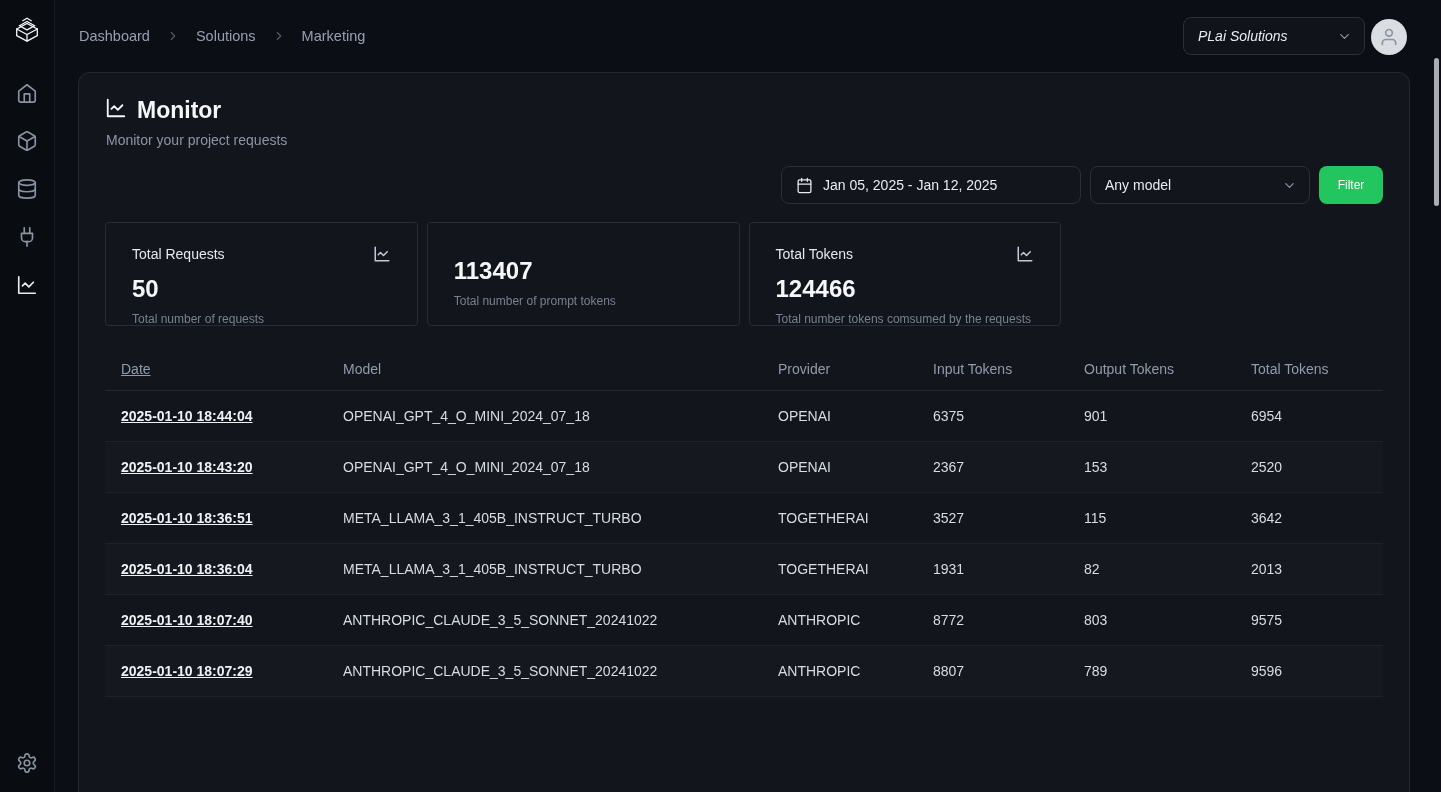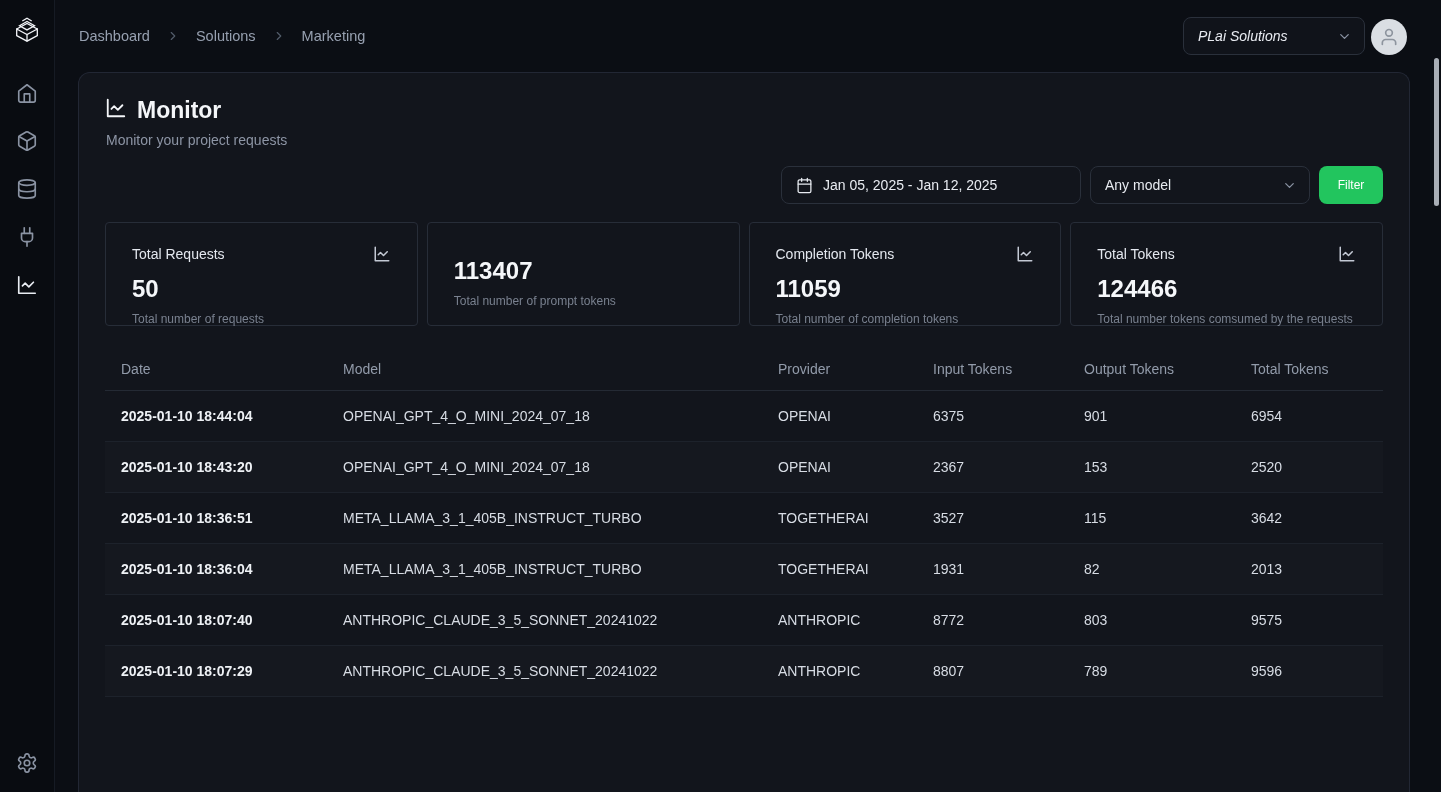--- a/index.html
+++ b/index.html
@@ -101,21 +101,21 @@
     text-align:left; font-size:14px; font-weight:500; color:#929baa;
     padding:13px 16px; border-bottom:1px solid #242a34;
   }
   td {
     font-size:14px; color:#d7dce4; padding:17px 16px;
     border-bottom:1px solid #1d222b; overflow:hidden;
     text-overflow:ellipsis; white-space:nowrap;
   }
   td:first-child { font-weight:700; color:#eef1f5; }
   tr.row:nth-child(even) { background:rgba(255,255,255,0.015); }
-  th:nth-child(1), td:nth-child(1) { width:222px; }
+  th:nth-child(1), td:nth-child(1) { width:222px;text-decoration:underline; }
   th:nth-child(2), td:nth-child(2) { width:435px; }
   th:nth-child(3), td:nth-child(3) { width:155px; }
   th:nth-child(4), td:nth-child(4) { width:151px; }
   th:nth-child(5), td:nth-child(5) { width:167px; }
 
   
   .scrollbar-thumb {
     position:fixed; right:2px; top:58px; width:5px; height:148px;
     border-radius:3px; background:#a9aeb6; cursor:grab;
   }
@@ -264,33 +264,20 @@
     </div>
     <div class="stat-value">50</div>
     <div class="stat-caption">Total number of requests</div>
   </div>
 
   <div class="stat-card">
     <div class="stat-value">113407</div>
     <div class="stat-caption">Total number of prompt tokens</div>
   </div>
 
-  <div class="stat-card">
-    <div class="stat-top">
-      <span class="stat-label">Completion Tokens</span>
-      <span class="stat-icon">
-        <svg width="18" height="18" viewBox="0 0 24 24" fill="none" stroke="currentColor" stroke-width="2" stroke-linecap="round" stroke-linejoin="round">
-                  <path d="M3 3v18h18"></path>
-                  <path d="m19 9-5 5-4-4-3 3"></path>
-                </svg>
-      </span>
-    </div>
-    <div class="stat-value">11059</div>
-    <div class="stat-caption">Total number of completion tokens</div>
-  </div>
 
   <div class="stat-card">
     <div class="stat-top">
       <span class="stat-label">Total Tokens</span>
       <span class="stat-icon">
         <svg width="18" height="18" viewBox="0 0 24 24" fill="none" stroke="currentColor" stroke-width="2" stroke-linecap="round" stroke-linejoin="round">
                   <path d="M3 3v18h18"></path>
                   <path d="m19 9-5 5-4-4-3 3"></path>
                 </svg>
       </span>

